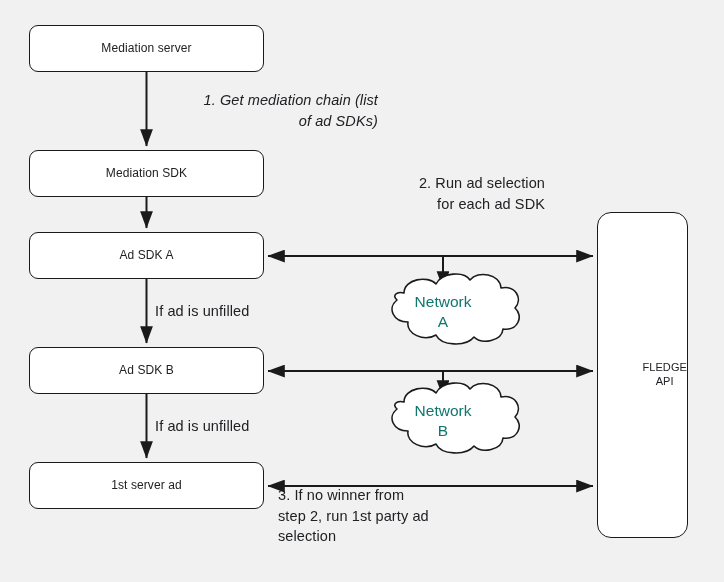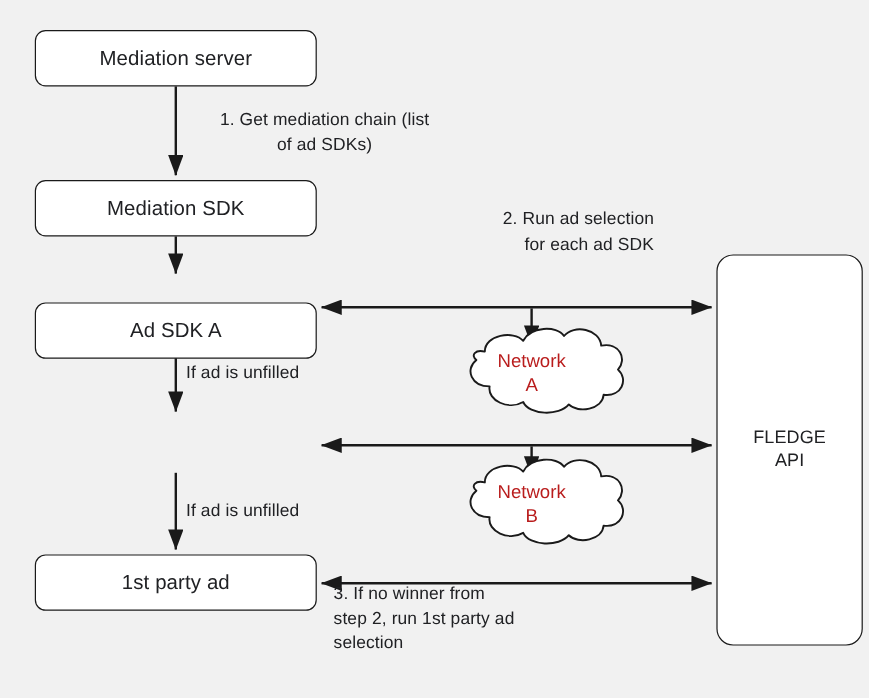--- a/index.html
+++ b/index.html
@@ -25,59 +25,60 @@
     position: absolute;
     box-sizing: border-box;
     background: #ffffff;
     border: 1.6px solid #1a1a1a;
     border-radius: 9px;
     display: flex;
     align-items: center;
     justify-content: center;
     text-align: center;
     color: #202124;
-    font-size: 17px;
+    font-size: 12px;
     line-height: 1.25;
     letter-spacing: 0.1px;
   }
   #box-mediation-server { left: 29px;  top: 25px;  width: 235px; height: 47px; }
   #box-mediation-sdk    { left: 29px;  top: 150px; width: 235px; height: 47px; text-align: right; }
-  #box-ad-sdk-a         { left: 29px;  top: 232px; width: 235px; height: 47px; margin-top: 20px; }
+  #box-ad-sdk-a         { left: 29px;  top: 232px; width: 235px; height: 47px; }
   #box-ad-sdk-b         { left: 29px;  top: 347px; width: 235px; height: 47px; }
   #box-first-party-ad   { left: 29px;  top: 462px; width: 235px; height: 47px; }
   #box-fledge-api {
-    left: 597px; top: 212px; width: 122px; height: 326px;
+    left: 597px; top: 212px; width: 91px; height: 326px;
     border-radius: 14px;
-    font-size: 15px;
+    font-size: 11px;
+    justify-content: flex-end;
   }
   
   #connector-layer {
     position: absolute;
     left: 0; top: 0;
     width: 724px; height: 582px;
     pointer-events: none;
   }
   
   .edge-label {
     position: absolute;
     color: #202124;
     font-size: 14.5px;
     line-height: 1.42;
     letter-spacing: 0.1px;
     white-space: pre-line;
   }
-  #label-step1       { left: 163px; top: 90px;  width: 215px; text-align: center; }
+  #label-step1       { left: 163px; top: 90px;  width: 215px; text-align: right; font-style: italic; }
   #label-step2       { left: 355px; top: 173px; width: 190px; text-align: right; }
   #label-step3       { left: 278px; top: 485px; width: 230px; text-align: left; }
   #label-unfilled-a  { left: 155px; top: 301px; width: 150px; text-align: left; }
   #label-unfilled-b  { left: 155px; top: 416px; width: 150px; text-align: left; }
   
   .cloud-label {
     position: absolute;
-    color: #b91c1c;
+    color: #0f766e;
     font-size: 15.5px;
     line-height: 1.3;
     text-align: center;
     white-space: pre-line;
   }
   #label-network-a { left: 390px; top: 292px; width: 106px; }
   #label-network-b { left: 390px; top: 401px; width: 106px; }
 </style>
 </head>
 <body>
@@ -136,23 +137,26 @@
   </div>
 
   <div class="node-box" id="box-mediation-sdk">
     <span>Mediation SDK</span>
   </div>
 
   <div class="node-box" id="box-ad-sdk-a">
     <span>Ad SDK A</span>
   </div>
 
+  <div class="node-box" id="box-ad-sdk-b">
+    <span>Ad SDK B</span>
+  </div>
 
   <div class="node-box" id="box-first-party-ad">
-    <span>1st party ad</span>
+    <span>1st server ad</span>
   </div>
 
   <div class="node-box" id="box-fledge-api">
     <span style="white-space: pre-line;">FLEDGE
 API</span>
   </div>
 
   <div class="cloud-label" id="label-network-a">Network
 A</div>
   <div class="cloud-label" id="label-network-b">Network

